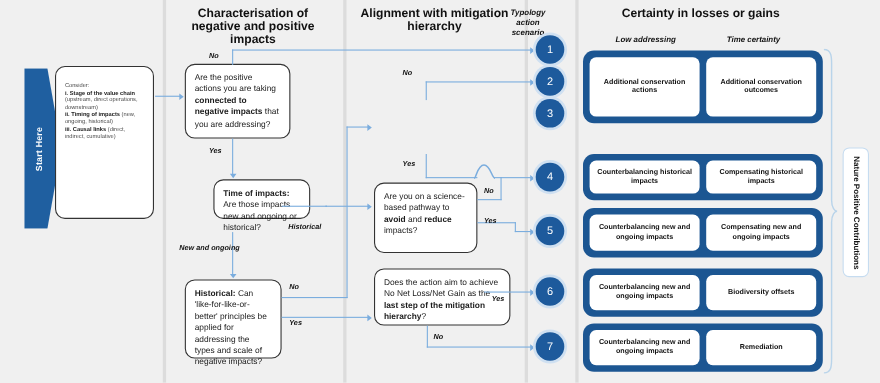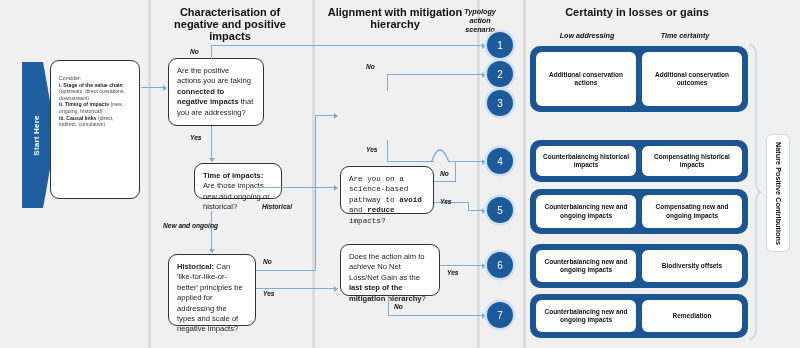--- a/index.html
+++ b/index.html
@@ -191,39 +191,39 @@
 
   <div class="ln lnv" style="left:387px;top:140px;height:22px;"></div>
   <div class="ln lnh" style="left:387px;top:161px;width:47px;"></div>
   <svg class="brace" style="left:430px;top:148px;width:22px;height:18px;">
     <path d="M1,14 C3,14 4,2 10,2 C16,2 17,14 20,14" fill="none" stroke="#7badde" stroke-width="1.4"></path>
   </svg>
   <div class="ln lnh" style="left:449px;top:161px;width:34px;"></div>
   <div class="arrow" style="left:482px;top:158.5px;"></div>
   <div class="elabel" style="left:366px;top:146px;">Yes</div>
 
-  <div class="box" style="left:340px;top:166px;width:94px;height:48px;font-family:Liberation Mono, monospace;">
+  <div class="box" style="left:340px;top:166px;width:94px;height:64px;">
     <span>Are you on a science-based pathway to </span><b>avoid</b><span> and </span><b>reduce</b><span> impacts?</span>
   </div>
 
   <div class="ln lnv" style="left:296px;top:187px;height:1px;"></div>
   <div class="ln lnh" style="left:296px;top:187px;width:40px;"></div>
   <div class="arrow" style="left:334px;top:184.5px;"></div>
 
   <div class="ln lnh" style="left:434px;top:181px;width:22px;"></div>
   <div class="ln lnv" style="left:455px;top:161px;height:21px;"></div>
   <div class="elabel" style="left:440px;top:170px;">No</div>
 
   <div class="ln lnh" style="left:434px;top:202px;width:35px;"></div>
   <div class="ln lnv" style="left:468px;top:202px;height:9px;"></div>
   <div class="ln lnh" style="left:468px;top:210px;width:16px;"></div>
   <div class="arrow" style="left:482px;top:207.5px;"></div>
   <div class="elabel" style="left:440px;top:198px;">Yes</div>
 
-  <div class="box" style="left:340px;top:244px;width:100px;height:52px;">
+  <div class="box" style="left:340px;top:244px;width:124px;height:52px;">
     <span>Does the action aim to achieve No Net Loss/Net Gain as the </span><b>last step of the mitigation hierarchy</b><span>?</span>
   </div>
 
   <div class="ln lnh" style="left:256px;top:288px;width:80px;"></div>
   <div class="arrow" style="left:334px;top:285.5px;"></div>
   <div class="elabel" style="left:263px;top:290px;">Yes</div>
 
   <div class="ln lnh" style="left:440px;top:265px;width:43px;"></div>
   <div class="arrow" style="left:482px;top:262.5px;"></div>
   <div class="elabel" style="left:447px;top:269px;">Yes</div>

